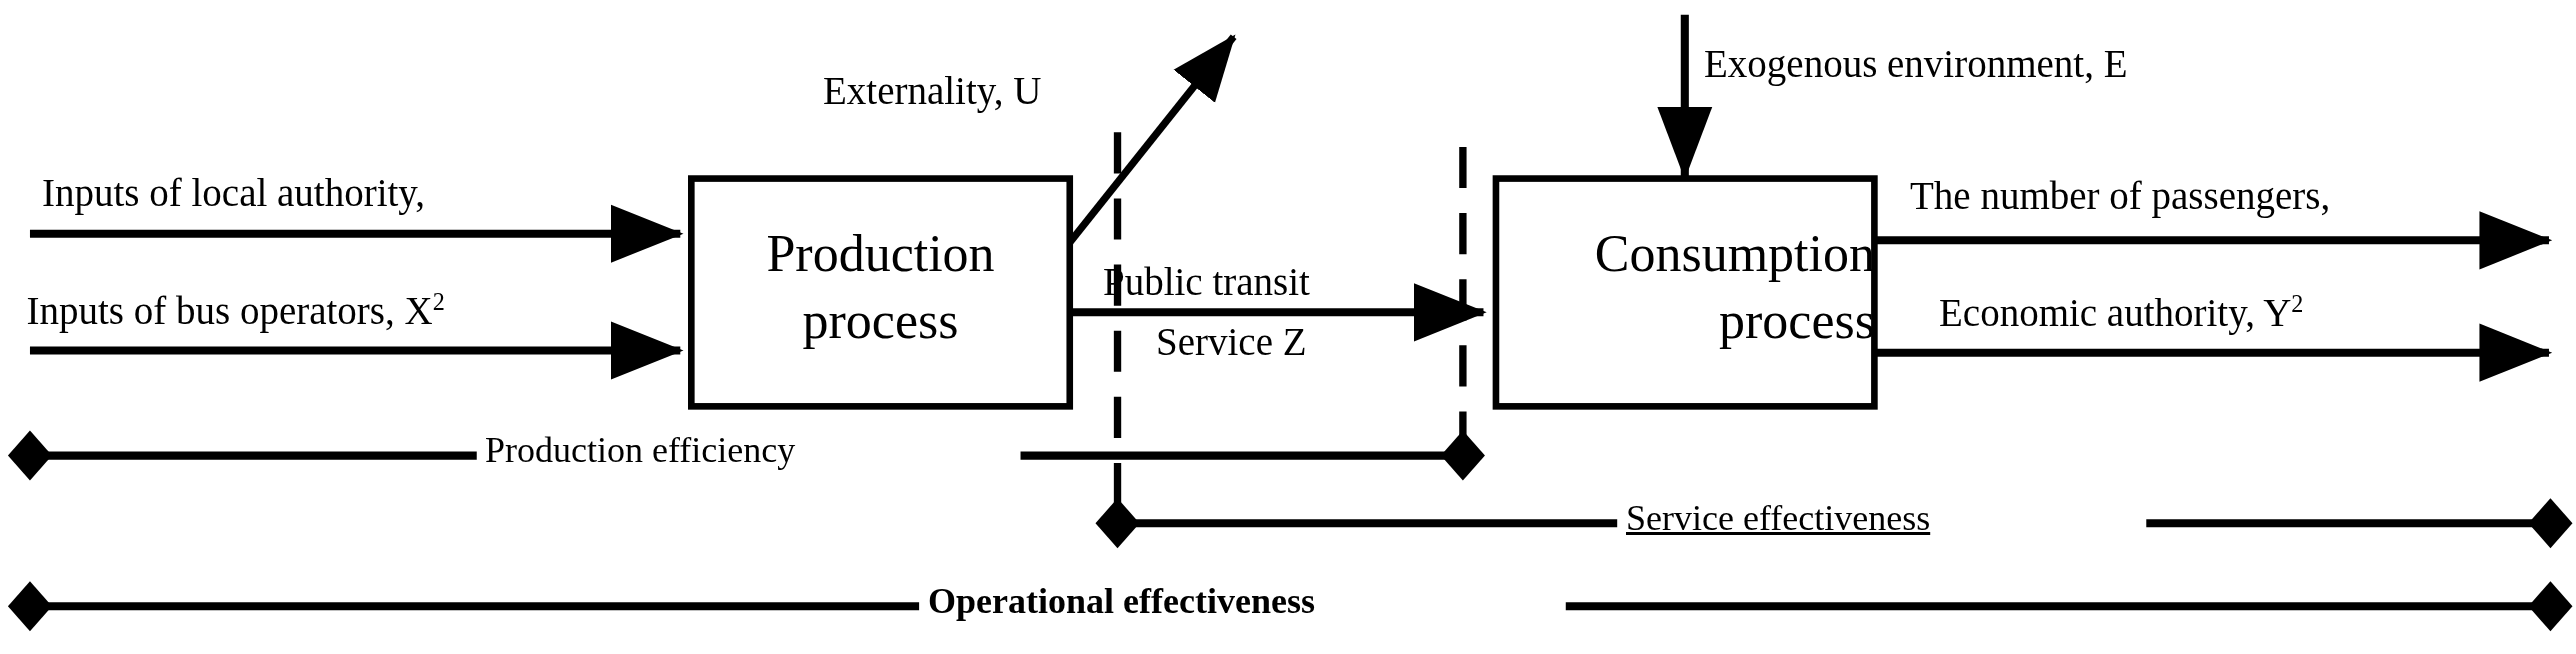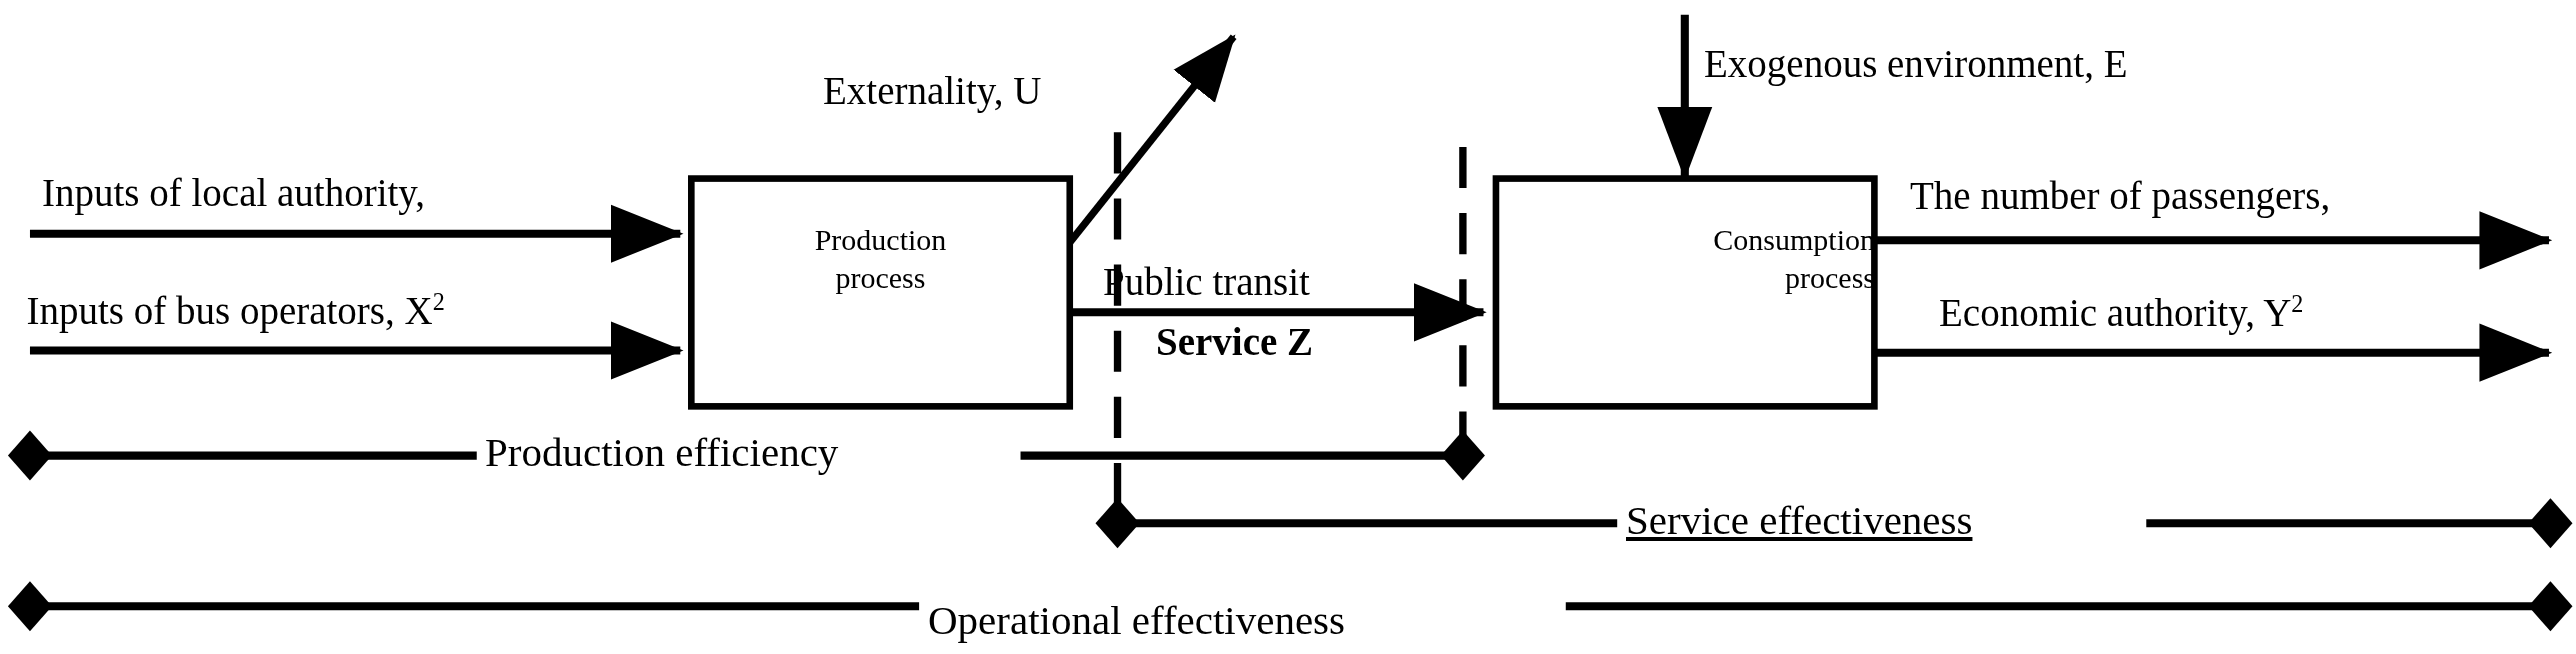--- a/index.html
+++ b/index.html
@@ -23,30 +23,30 @@
     height: 654px;
   }
   .lbl {
     position: absolute;
     font-family: "Liberation Serif", "DejaVu Serif", serif;
     color: #000000;
     white-space: nowrap;
     line-height: 1;
   }
   .lbl-58 { font-size: 39px; }
-  .lbl-56 { font-size: 41px; }
+  .lbl-56 { font-size: 36px; }
   .sup {
     font-size: 0.62em;
     vertical-align: super;
     line-height: 0;
   }
   .box-label {
     position: absolute;
     text-align: center;
-    font-size: 30px;
+    font-size: 52px;
     color: #000000;
     font-family: "Liberation Serif", "DejaVu Serif", serif;
     line-height: 1.28;
   }
 </style>
 </head>
 <body>
 
 <div id="diagram-root">
 
@@ -116,30 +116,30 @@
     <div>Consumption</div>
     <div>process</div>
   </div>
 
   <div class="lbl lbl-58" style="left:823px; top:71px;">Externality, U</div>
 
   <div class="lbl lbl-58" style="left:1704px; top:44px;">Exogenous environment, E</div>
 
   <div class="lbl lbl-58" style="left:1103px; top:262px;">Public transit</div>
 
-  <div class="lbl lbl-58" style="left:1156px; top:322px;font-weight:bold;">Service Z</div>
+  <div class="lbl lbl-58" style="left:1156px; top:322px;">Service Z</div>
 
   <div class="lbl lbl-58" style="left:1910px; top:176px;">
     <span>The number  of passengers,</span>
   </div>
 
   <div class="lbl lbl-58" style="left:1939px; top:293px;">
     <span>Economic authority, Y</span><span class="sup">2</span>
   </div>
 
   <div class="lbl lbl-56" style="left:485px; top:432px;">Production efficiency</div>
 
   <div class="lbl lbl-56" style="left:1626px; top:500px;text-decoration:underline;">Service effectiveness</div>
 
-  <div class="lbl lbl-56" style="left:928px; top:600px;">Operational effectiveness</div>
+  <div class="lbl lbl-56" style="left:928px; top:583px;font-weight:bold;">Operational effectiveness</div>
 
 </div>
 
 
 </body></html>

